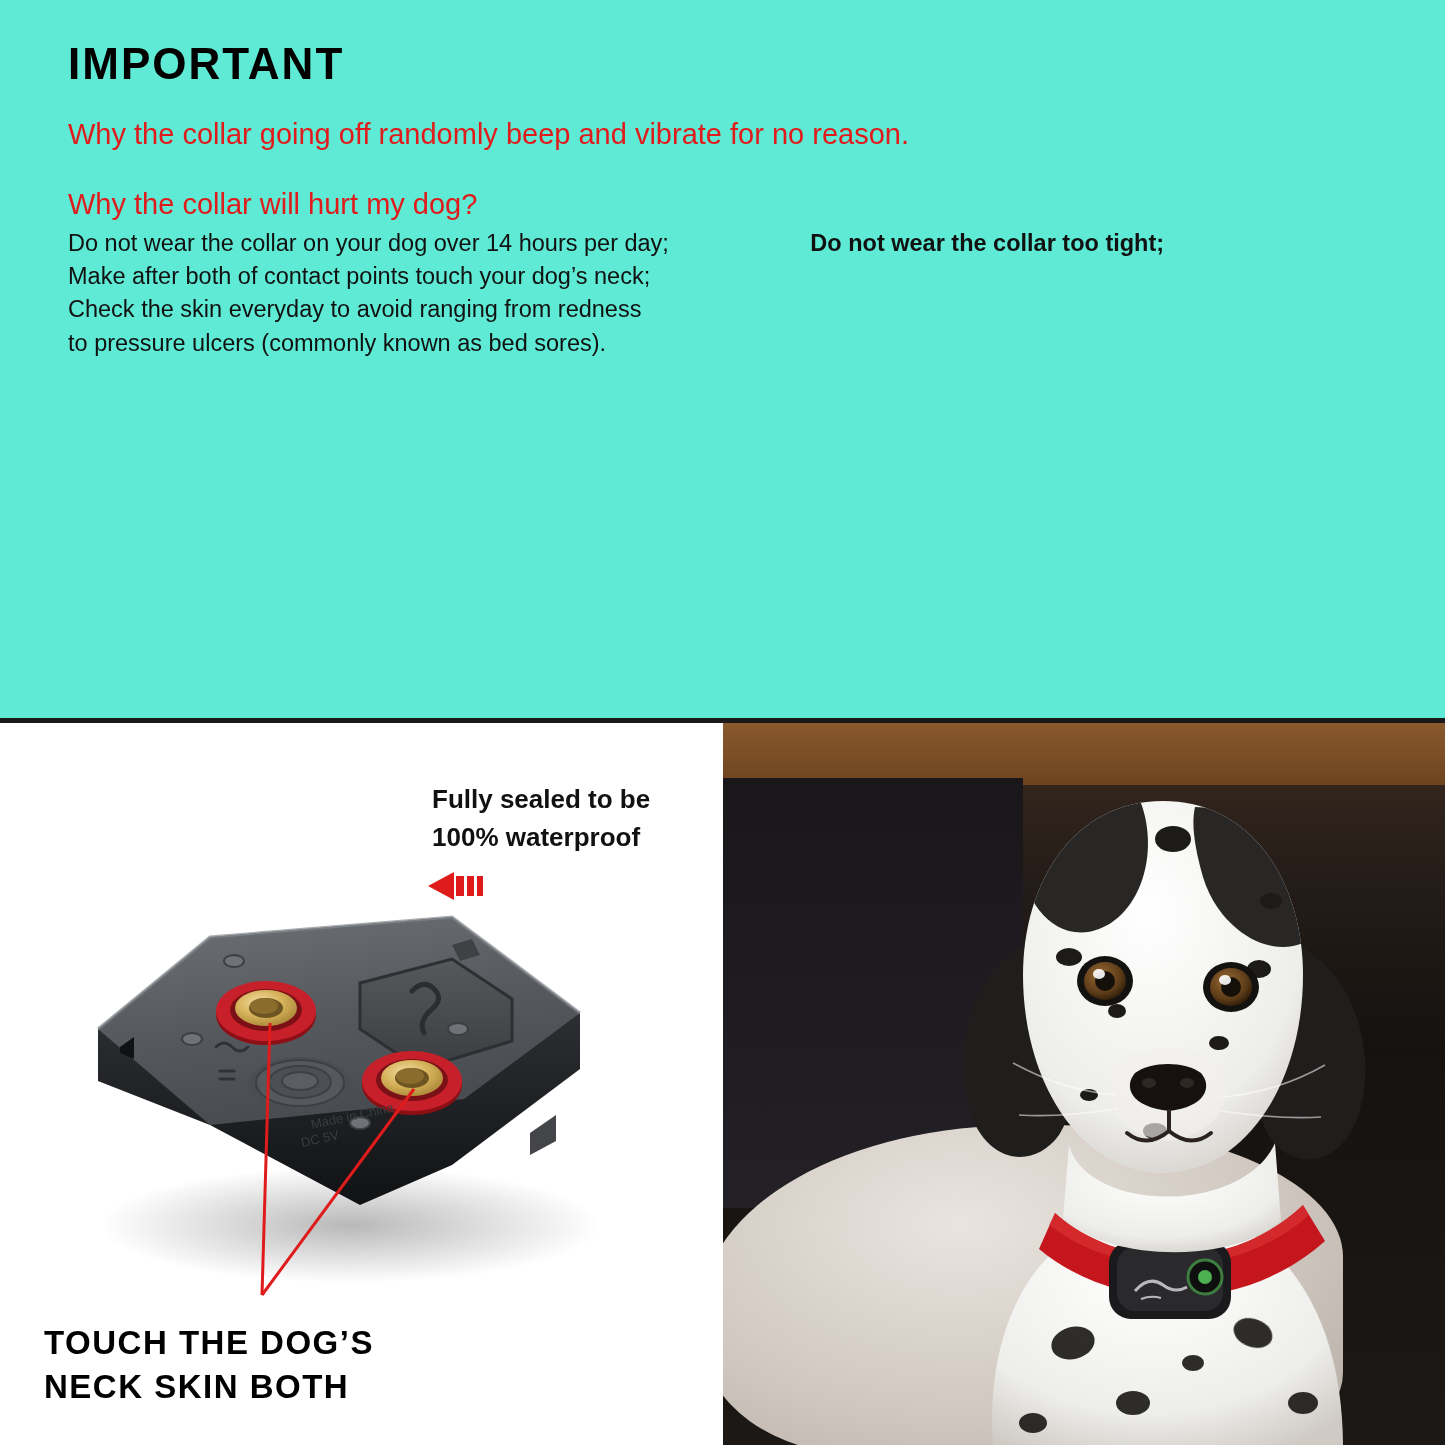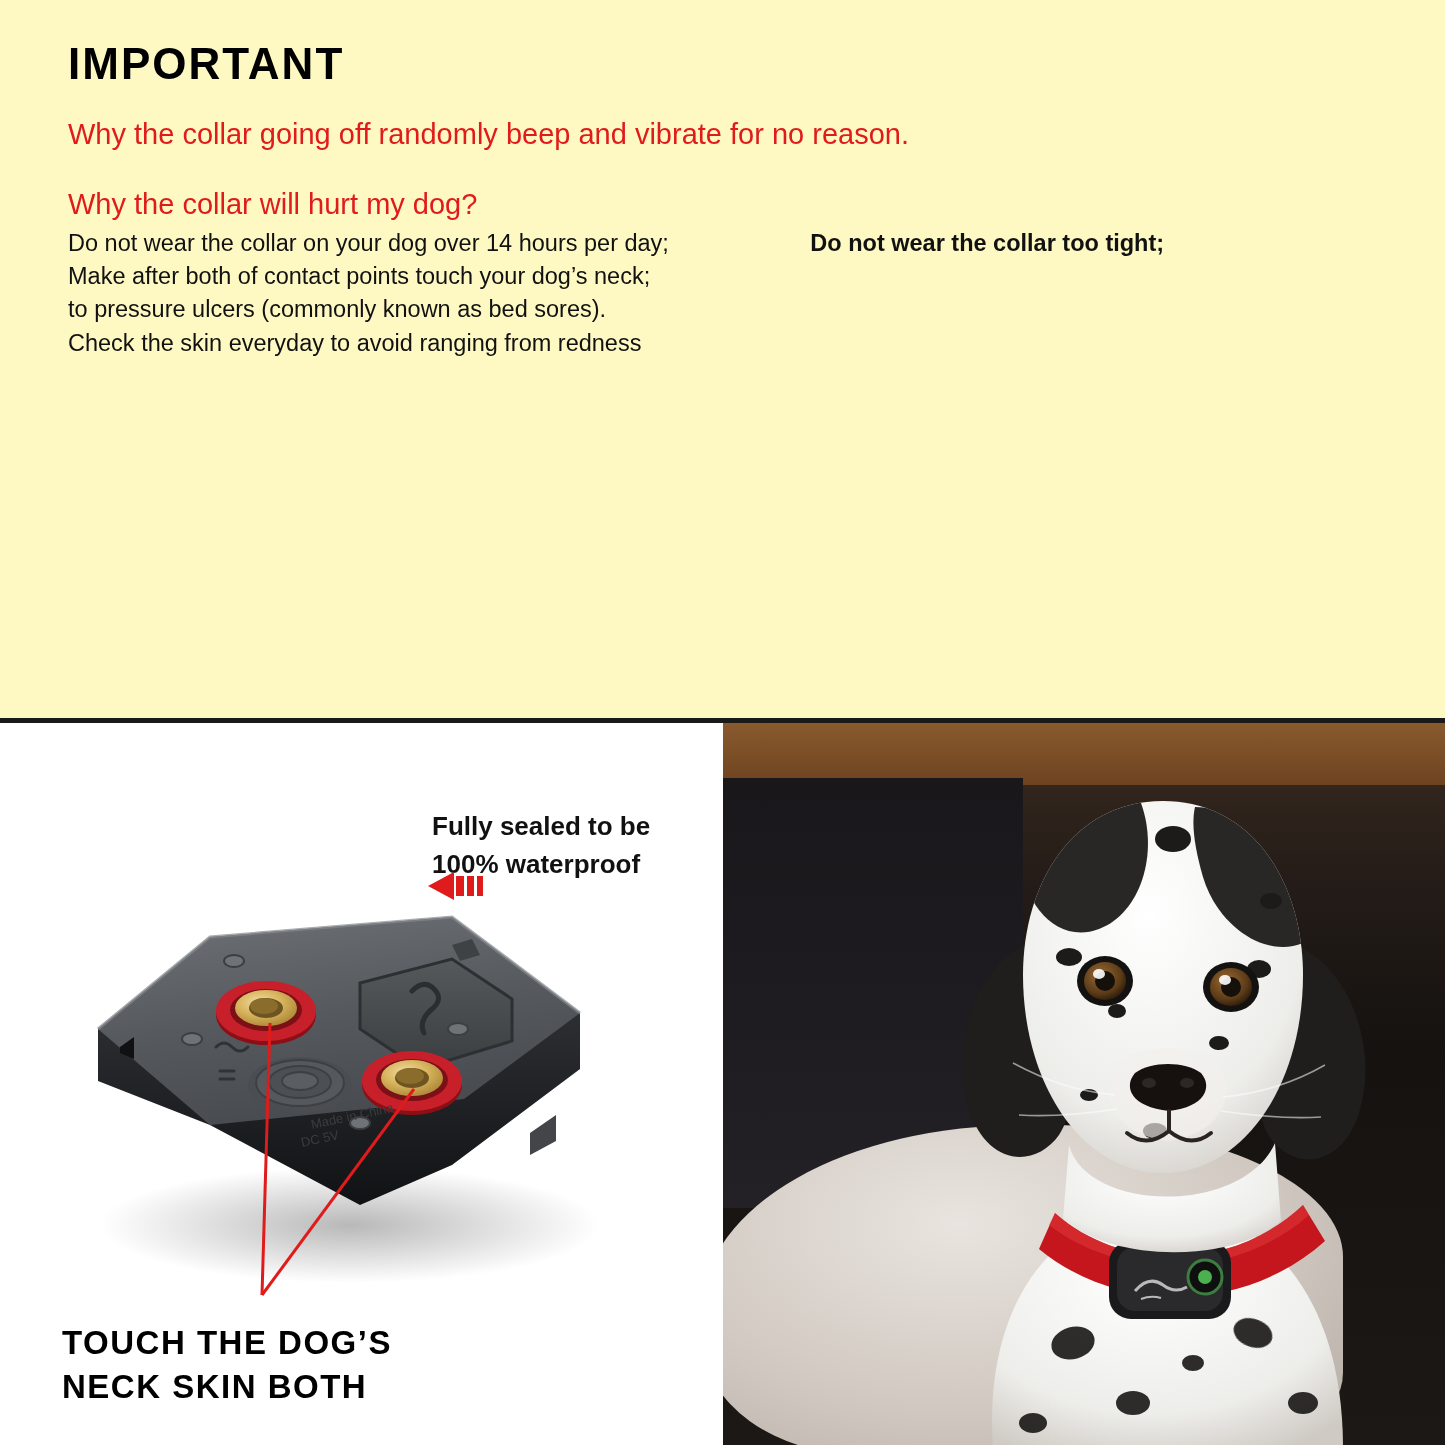--- a/index.html
+++ b/index.html
@@ -17,21 +17,21 @@
     height: 1445px;
     background: #ffffff;
   }
 
   
   .top-section {
     position: absolute;
     left: 0; top: 0;
     width: 1445px;
     height: 718px;
-    background: #fef9c3;
+    background: #5eead4;
     padding: 40px 60px 4px 68px;
   }
 
   .important-title {
     font-size: 44px;
     font-weight: bold;
     letter-spacing: 2px;
     color: #000000;
     line-height: 1.1;
     margin-bottom: 26px;
@@ -88,35 +88,34 @@
   
   .seal-caption {
     position: absolute;
     left: 432px;
     top: 58px;
     width: 285px;
     font-size: 26px;
     font-weight: bold;
     color: #111111;
     line-height: 1.45;
-    margin-top: 27px;
   }
 
   
   .red-arrow {
     position: absolute;
     left: 428px;
     top: 148px;
     width: 62px;
     height: 30px;
   }
 
   .bottom-caption {
     position: absolute;
-    left: 62px;
+    left: 44px;
     bottom: 36px;
     font-size: 33px;
     font-weight: bold;
     letter-spacing: 1.5px;
     color: #000000;
     line-height: 1.33;
   }
 
   
   .device-wrap {
@@ -175,22 +174,22 @@
       <div class="q-line">Why the collar going off randomly beep and vibrate for no reason.</div>
     </div>
 
 
     <div class="qa-block">
       <div class="q-line">Why the collar will hurt my dog?</div>
       <div class="two-col">
         <div class="col-left">
           <div class="a-line">Do not wear the collar on your dog over 14 hours per day;</div>
           <div class="a-line">Make after both of contact points touch your dog’s neck;</div>
+          <div class="a-line">Check the skin everyday to avoid ranging from redness</div>
           <div class="a-line">to pressure ulcers (commonly known as bed sores).</div>
-          <div class="a-line">Check the skin everyday to avoid ranging from redness</div>
         </div>
         <div class="col-right">
           <div class="a-line">Do not wear the collar too tight;</div>
         </div>
       </div>
     </div>
 
   </div>
 
   <div class="bottom-section">

